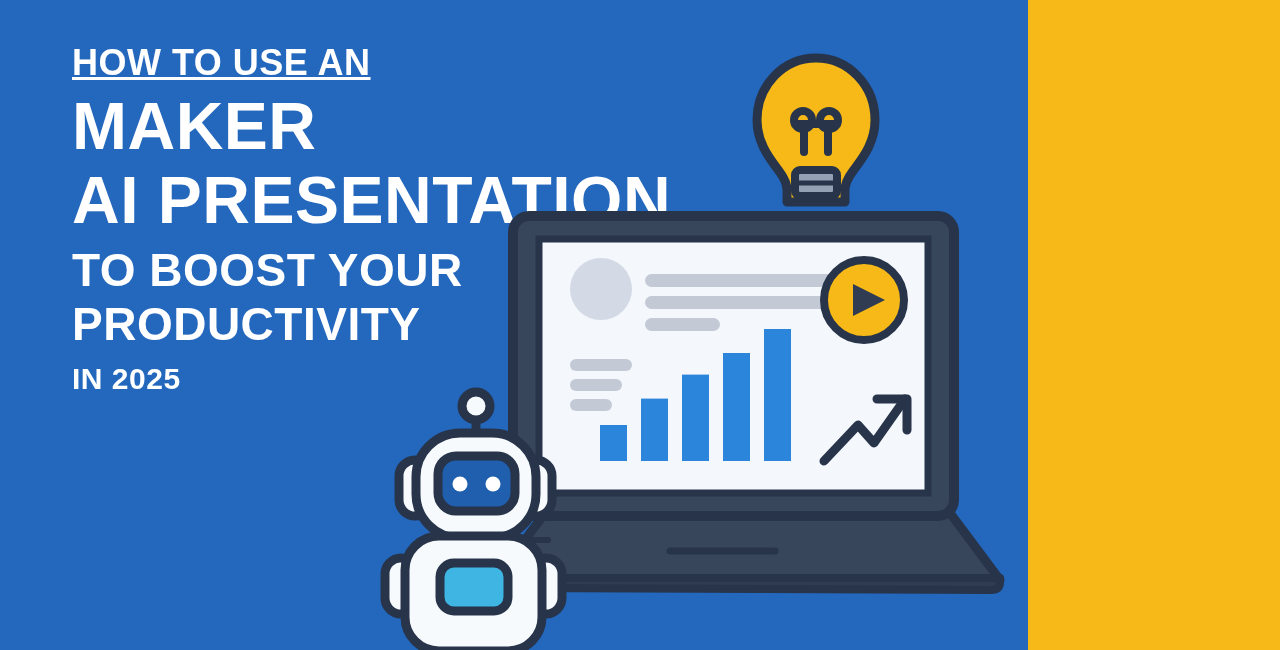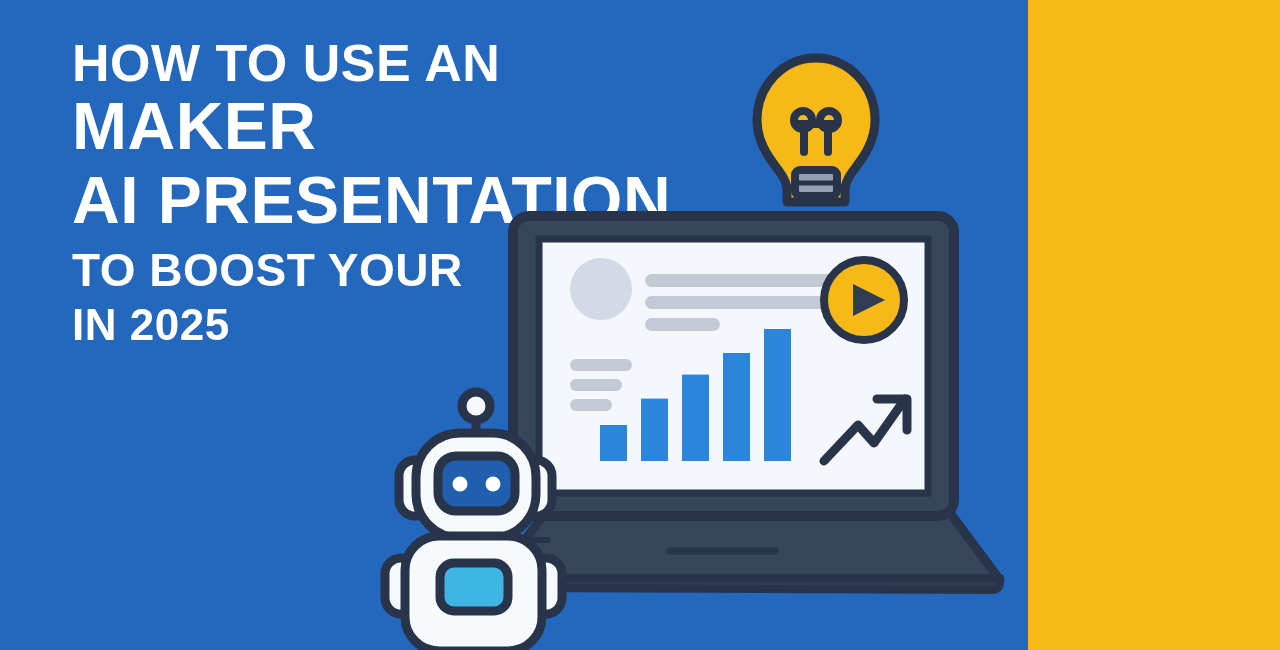--- a/index.html
+++ b/index.html
@@ -21,43 +21,44 @@
     background:#f7b918;
   }
 
   
   .headline {
     position:absolute; left:72px; top:32px; width:660px;
     color:#ffffff; font-weight:bold; letter-spacing:0.5px;
     text-transform:uppercase;
   }
   .hl-line { display:block; white-space:nowrap; }
-  .hl-1 { font-size:52px; line-height:62px; }
+  .hl-1 { font-size:36px; line-height:62px;text-decoration:underline; }
   .hl-2 { font-size:66px; line-height:76px; margin-top:-2px; }
   .hl-3 { font-size:66px; line-height:76px; margin-top:-6px; }
   .hl-4 { font-size:46px; line-height:57px; margin-top:4px; }
   .hl-5 { font-size:46px; line-height:57px; margin-top:-3px; }
-  .hl-6 { font-size:44px; line-height:57px; margin-top:-3px; }
+  .hl-6 { font-size:30px; line-height:57px; margin-top:-3px; }
 
   
   .art { position:absolute; left:0; top:0; width:1280px; height:650px; }
 </style>
 </head>
 <body>
 
 <div id="stage">
 
   <div class="bg-blue"></div>
   <div class="bg-yellow"></div>
 
   <div class="headline">
     <span class="hl-line hl-1">HOW TO USE AN</span>
     <span class="hl-line hl-3">MAKER</span>
     <span class="hl-line hl-2">AI PRESENTATION</span>
     <span class="hl-line hl-4">TO BOOST YOUR</span>
+    <span class="hl-line hl-5">PRODUCTIVITY</span>
     <span class="hl-line hl-6">IN 2025</span>
   </div>
 
   <svg class="art" viewBox="0 0 1280 650">
 
     <g>
 
       <path d="M816 58
                c 33 0 59 28 59 62
                c 0 24 -14 40 -22 51

